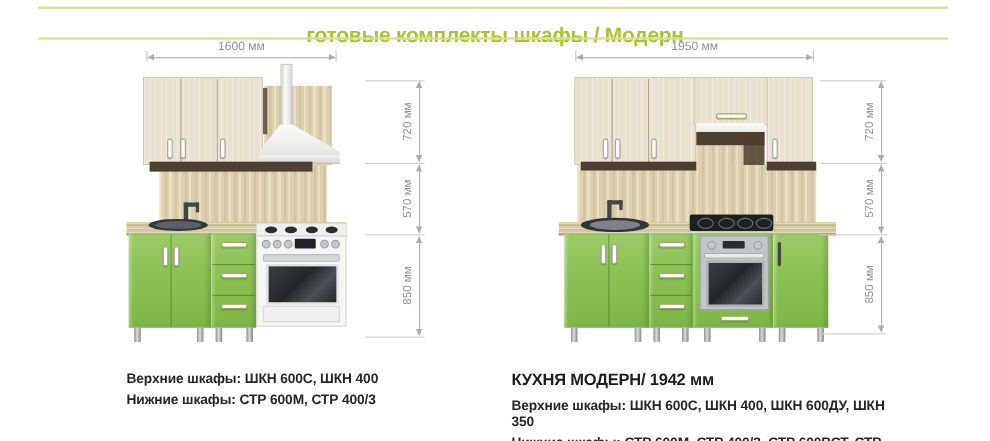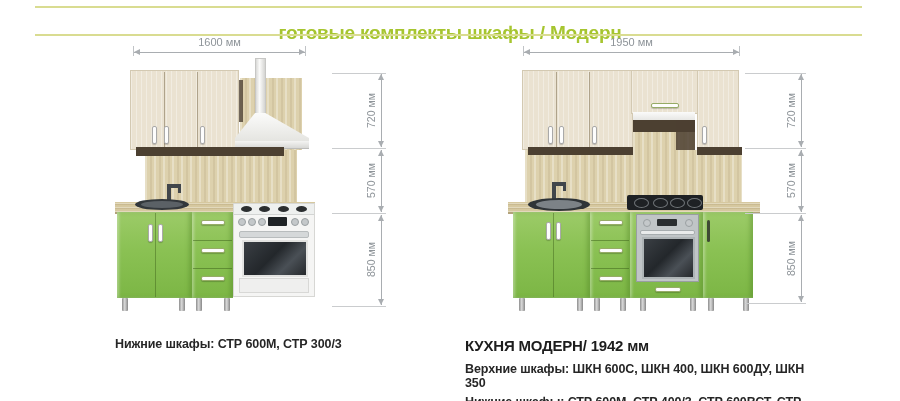--- a/index.html
+++ b/index.html
@@ -155,21 +155,22 @@
       <span class="a-dn"></span>
       <span class="vlabel">570 мм</span>
     </div>
     <div class="vseg" style="left:381px;top:215px;height:90px;">
       <span class="a-up"></span>
       <span class="a-dn"></span>
       <span class="vlabel">850 мм</span>
     </div>
 
     <figcaption class="caption" style="left:115px;top:337px;">
-      <p>Нижние шкафы: СТР 600М, СТР 300/3</p>
+      <p>Верхние шкафы: ШКН 600С, ШКН 400</p>
+      <p>Нижние шкафы: СТР 600М, СТР 400/3</p>
     </figcaption>
   </figure>
 
   <figure class="abs" style="inset:0;margin:0;">
 
     <div class="hdim" style="left:523px;top:39px;width:217px;">
       <span class="tick" style="left:0;"></span>
       <span class="tick" style="right:0;"></span>
       <span class="line"></span>
       <span class="arr l"></span>

